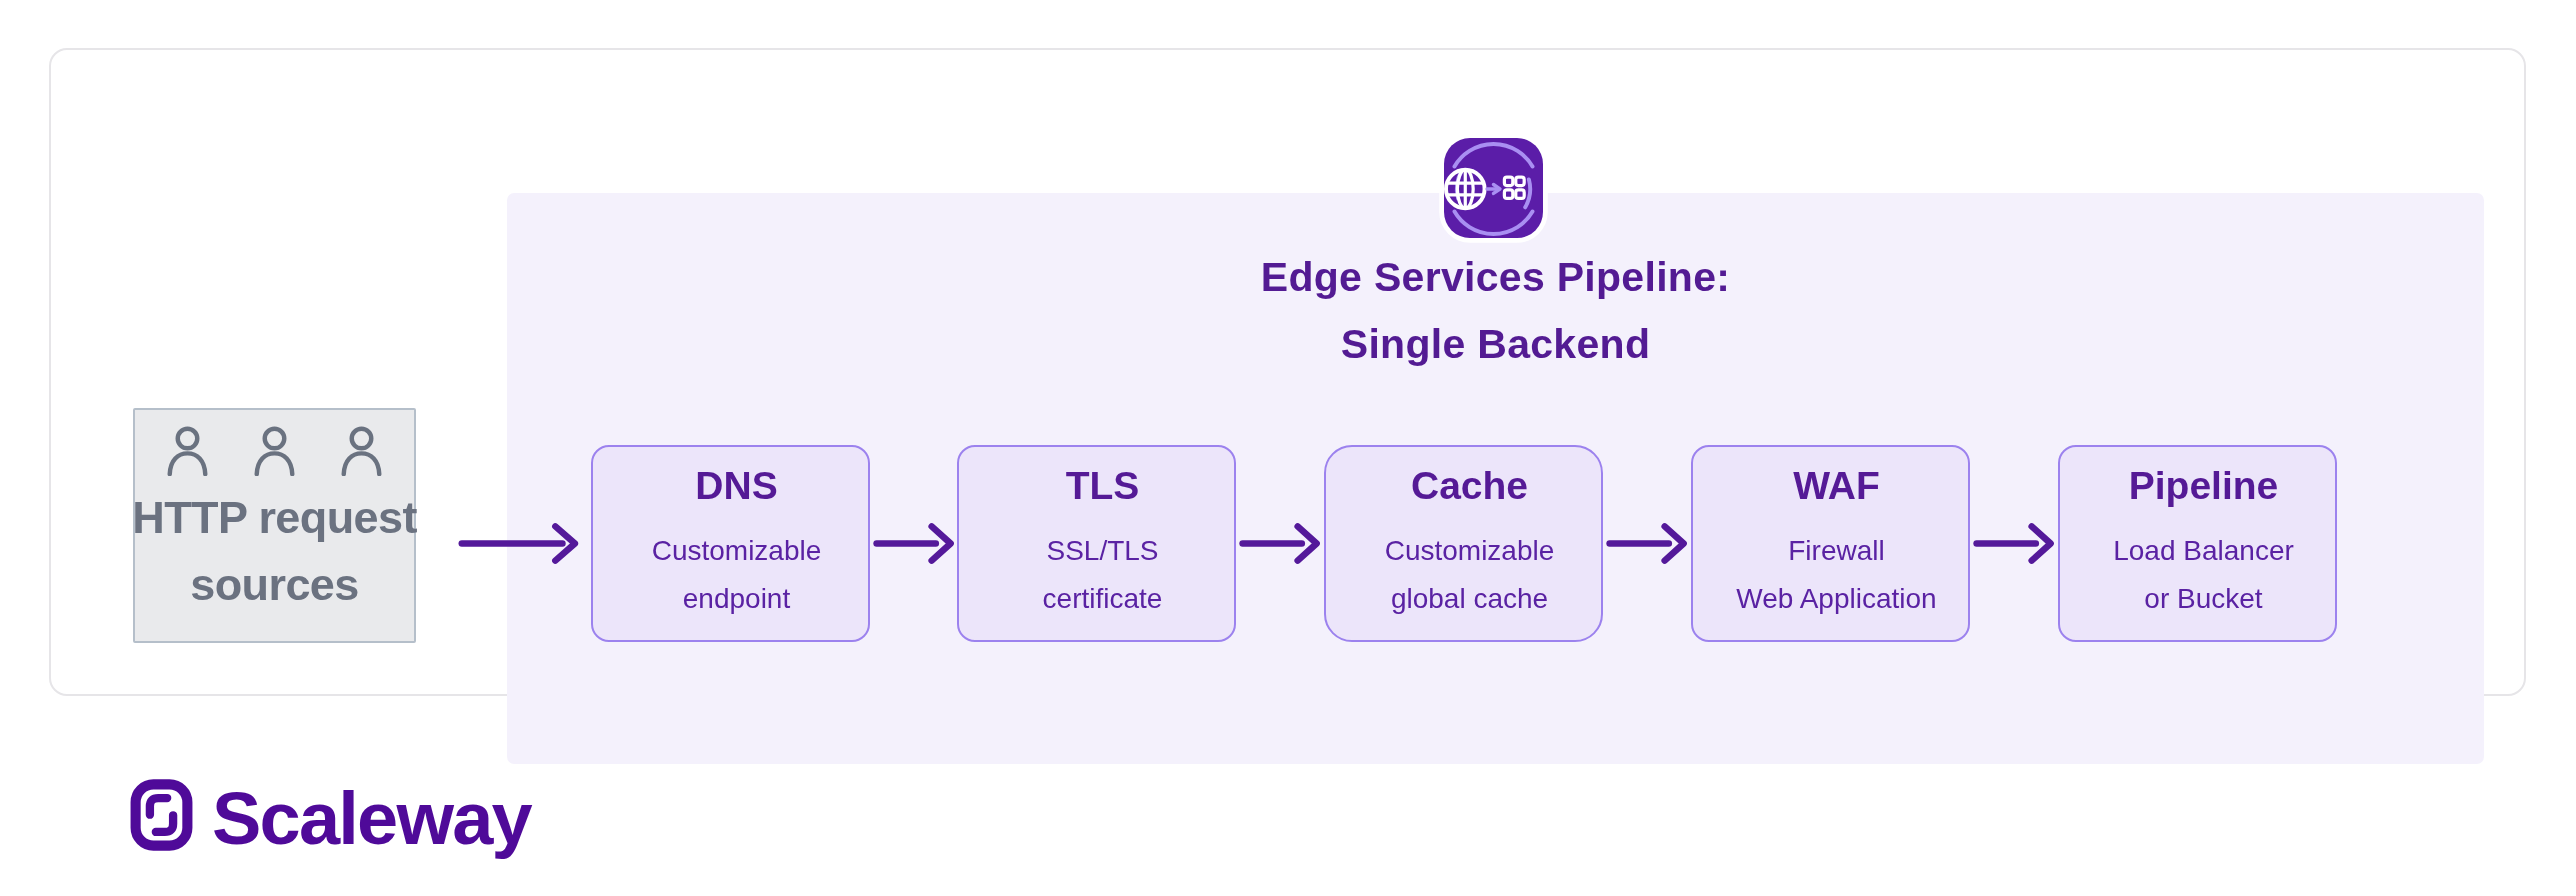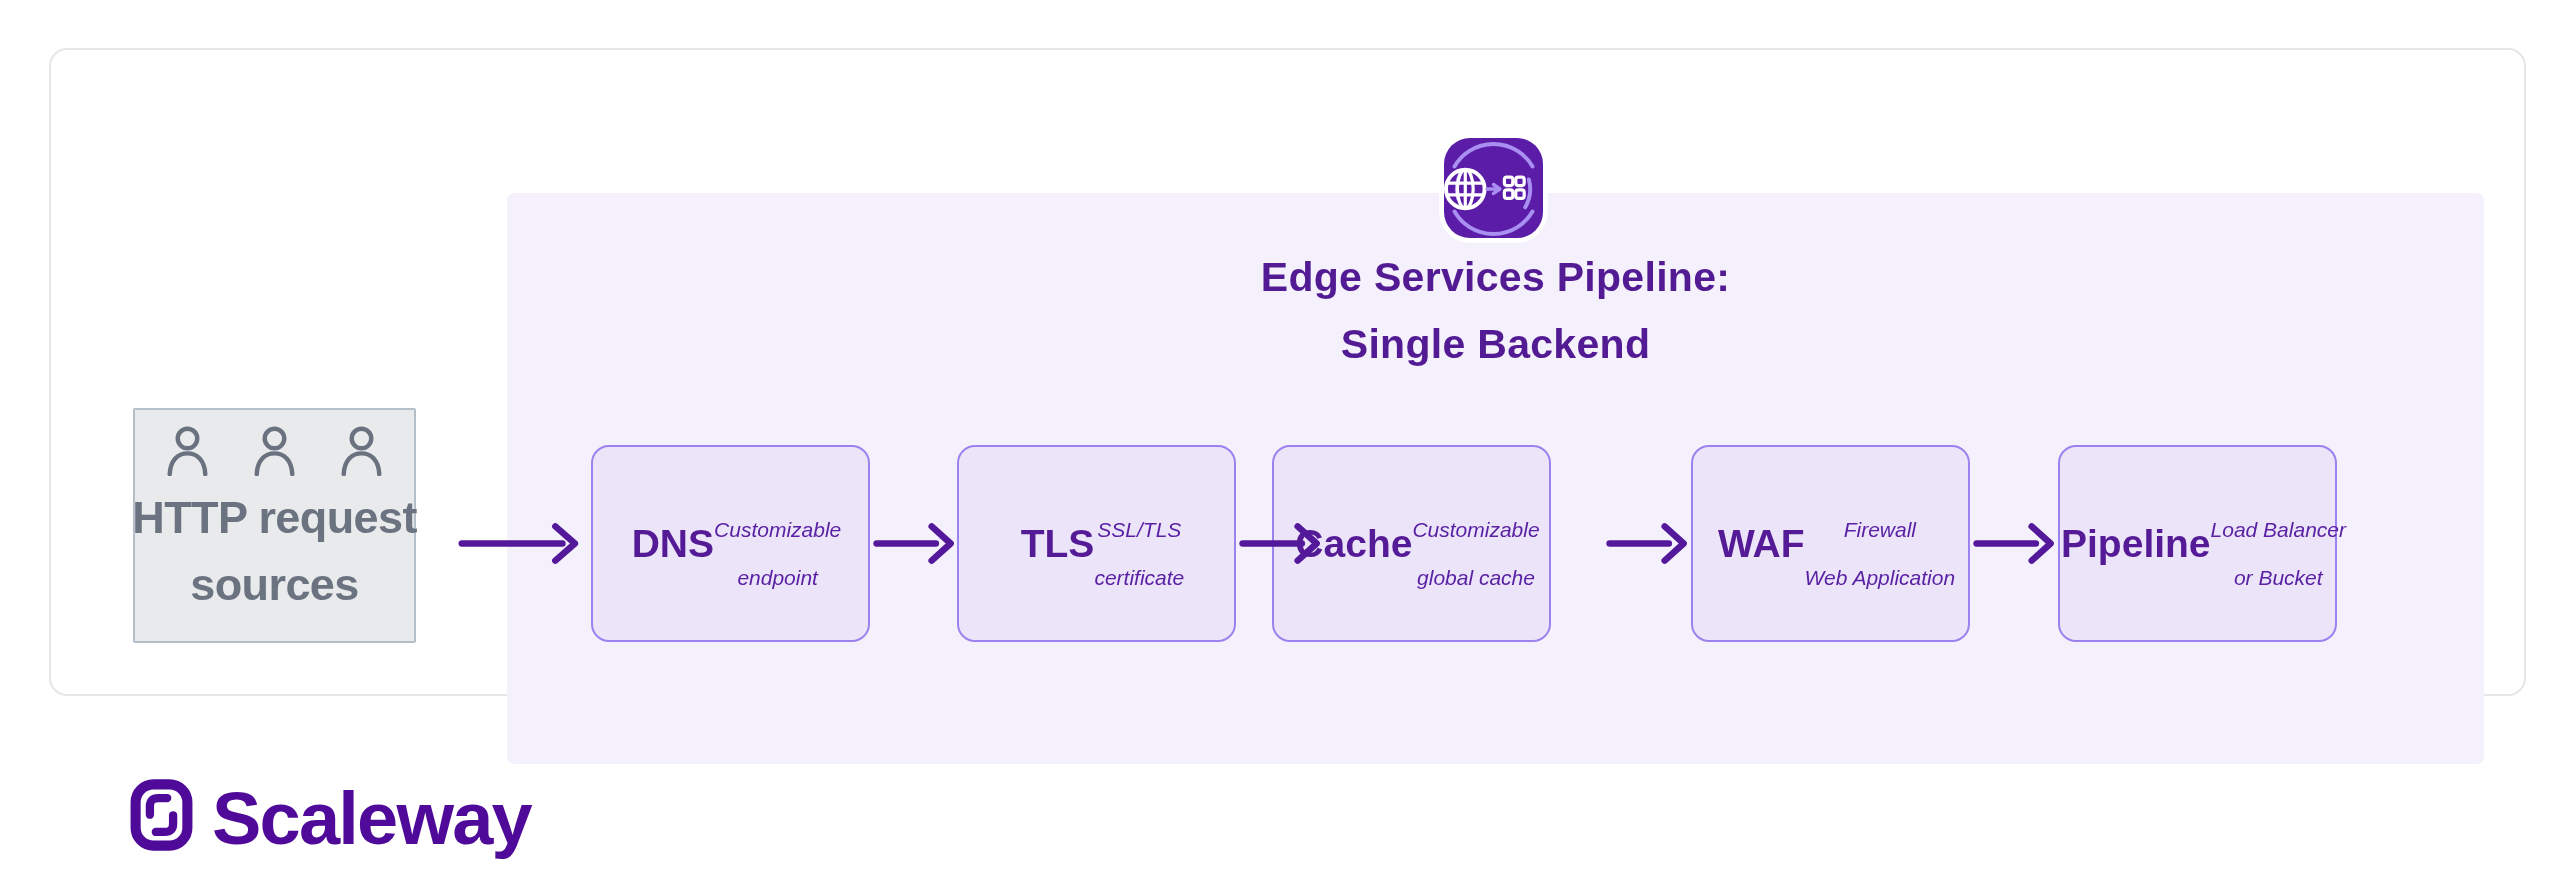--- a/index.html
+++ b/index.html
@@ -27,24 +27,24 @@
               background:#E9EAEC;border:2.4px solid #B5BFCA;border-radius:2px;
               display:flex;flex-direction:column;align-items:center;padding-top:15.5px;}
   .persons{display:flex;column-gap:42px;height:50px;align-items:flex-start;}
   .person-icon svg{width:45px;height:50px;display:block;}
   .source-label{margin-top:8.3px;text-align:center;font-size:45px;font-weight:700;line-height:67px;
                 color:#6B7280;letter-spacing:-0.6px;white-space:nowrap;}
 
   
   .node{position:absolute;top:395px;width:279px;height:197px;box-sizing:border-box;
         background:#ECE5FA;border:2.4px solid #9C82EE;border-radius:18px;
-        display:flex;align-items:center;justify-content:center;text-align:center;padding-left:12px;}
+        display:flex;flex-direction:column;align-items:center;justify-content:center;text-align:center;padding-left:12px;}
   .node-title{font-size:39px;font-weight:700;color:#551A96;line-height:42px;}
-  .node-sub{margin-top:20px;font-size:21px;font-style:italic;font-weight:500;line-height:48px;color:#5A22A3;white-space:nowrap;}
-  .node-dns{left:540px;} .node-tls{left:906px;} .node-cache{left:1221px;} .node-waf{left:1640px;} .node-backend{left:2007px;}
+  .node-sub{margin-top:20px;font-size:28px;font-weight:500;line-height:48px;color:#5A22A3;white-space:nowrap;}
+  .node-dns{left:540px;} .node-tls{left:906px;} .node-cache{left:1273px;border-radius:28px;} .node-waf{left:1640px;} .node-backend{left:2007px;}
 
   
   .arrow{position:absolute;top:471px;}
   .arrow svg{display:block;}
   .arrow-1{left:407px;} .arrow-2{left:822px;} .arrow-3{left:1188px;} .arrow-4{left:1555px;} .arrow-5{left:1922px;}
 
   
   .logo{position:absolute;left:79px;top:729px;display:flex;align-items:flex-start;column-gap:19px;justify-content:flex-end;}
   .logo-mark svg{width:63px;height:72px;display:block;}
   .logo-word{font-size:74px;font-weight:700;color:#4F0A99;letter-spacing:-1.8px;line-height:69px;margin-top:4.8px;}

